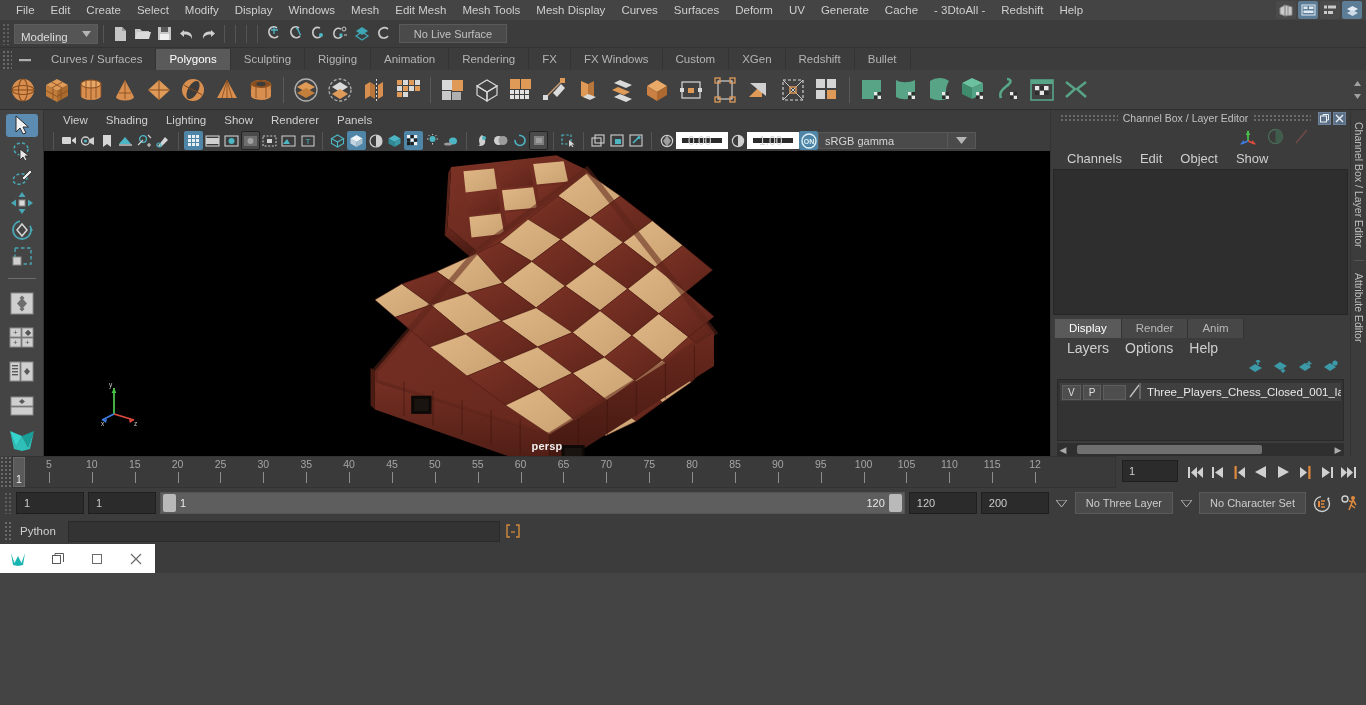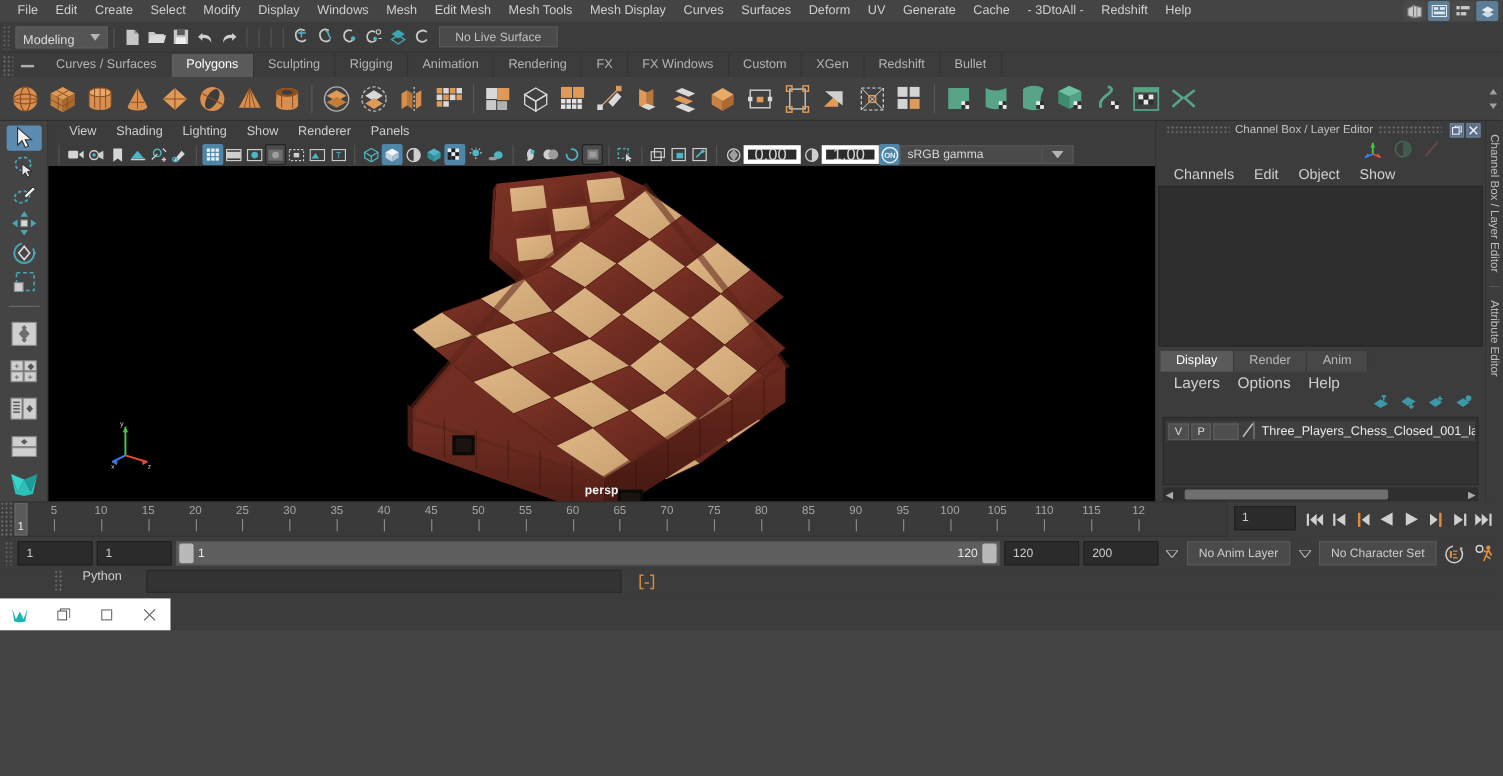--- a/index.html
+++ b/index.html
@@ -52,21 +52,21 @@
   .qlayout{ width:34px; display:flex; flex-direction:column; align-items:center; gap:2px;}
 
   
   .viewcol{ flex:1 1 auto; display:flex; flex-direction:column; min-width:0; background:#3c3c3c;}
   .panelmenu{ height:20px; display:flex; align-items:center; padding-left:10px; flex:0 0 20px;}
   .panelmenu .pm{ padding:0 9px; font-size:11.5px; color:#cfcfcf;}
   .panelicons{ height:21px; background:#3c3c3c; display:flex; align-items:center; padding-left:4px; flex:0 0 21px;}
   .pi{ width:19px; height:19px; display:flex; align-items:center; justify-content:center; border-radius:2px; flex:0 0 19px;}
   .pi.on{ background:#4f86a8; }
   .pi.framed{ border:1px solid #222; background:#4a4a4a;}
-  .numfield{ width:52px; height:17px; background:#2b2b2b; border:4px solid #ffffff; color:#d5d5d5; font-size:15px; display:flex; align-items:center; padding-left:6px; flex:0 0 52px;}
+  .numfield{ width:52px; height:17px; background:#2b2b2b; border:6px solid #ffffff; color:#d5d5d5; font-size:12px; display:flex; align-items:center; padding-left:6px; flex:0 0 52px;}
   .gammafield{ width:130px; height:17px; background:#4a4a4a; border:1px solid #585858; color:#d5d5d5; font-size:11px; display:flex; align-items:center; padding-left:6px;}
   .gammaarrow{ width:28px; height:17px; background:#4a4a4a; border:1px solid #585858; border-left:none; display:flex; align-items:center; justify-content:center;}
   .viewport{ flex:1 1 auto; background:#000000; position:relative; overflow:hidden; min-height:0;}
   .persplabel{ position:absolute; bottom:4px; left:50%; transform:translateX(-50%); font-size:11px; color:#f0f0f0; font-weight:bold; letter-spacing:.2px;}
   .axisgizmo{ position:absolute; left:56px; bottom:30px; width:40px; height:46px;}
 
   
   .rightpanel{ width:300px; background:#3c3c3c; display:flex; flex-direction:column; flex:0 0 300px; border-left:1px solid #333;}
   .rp-title{ height:16px; display:flex; align-items:center; font-size:10.5px; color:#c0c0c0; position:relative; padding:0 4px;}
   .dotted{ flex:1 1 auto; height:8px; background-image:radial-gradient(#6a6a6a 1px, transparent 1px); background-size:4px 4px; margin:0 5px;}
@@ -113,21 +113,21 @@
   .rangebar{ flex:1 1 auto; height:22px; background:#5e5e5e; border:1px solid #545454; position:relative; display:flex; align-items:center; min-width:0;}
   .rangebar .lh{ width:13px; height:18px; background:#b9b9b9; border-radius:2px; margin-left:2px;}
   .rangebar .rh{ width:13px; height:18px; background:#b9b9b9; border-radius:2px; margin-right:2px; margin-left:auto;}
   .rangebar .lv{ font-size:11px; color:#e8e8e8; margin-left:4px;}
   .rangebar .rv{ font-size:11px; color:#e8e8e8; margin-right:4px;}
   .ddarrow{ width:18px; height:22px; display:flex; align-items:center; justify-content:center; color:#bbb; font-size:9px;}
   .combo{ height:22px; background:#4a4a4a; border:1px solid #5a5a5a; color:#ccc; font-size:11px; display:flex; align-items:center; padding:0 10px;}
   .rbtn{ width:24px; height:24px; display:flex; align-items:center; justify-content:center;}
 
   
-  .cmdrow{ height:26px; background:#3c3c3c; display:flex; flex:0 0 26px; gap:12px; padding:0 4px;margin-left:45px;}
+  .cmdrow{ height:26px; background:#3c3c3c; display:flex; align-items:center; flex:0 0 26px; gap:2px; padding:0 4px;}
   .cmdgrip{ width:8px; height:20px; background-image:radial-gradient(#6a6a6a 1px, transparent 1px); background-size:4px 4px;}
   .cmdlabel{ width:52px; font-size:11.5px; color:#cfcfcf; padding-left:6px;}
   .cmdinput{ width:432px; height:21px; background:#333; border:1px solid #2a2a2a; flex:0 0 432px;}
   .cmdout{ flex:1 1 auto; height:21px; background:#333; border:1px solid #2a2a2a; display:flex; align-items:center; padding-left:8px; font-size:11px; color:#d8d8d8; min-width:0; overflow:hidden; white-space:nowrap;}
   .cmdicon{ width:22px; height:22px; display:flex; align-items:center; justify-content:center;}
 
   
   .taskbar{ height:29px; background:#3c3c3c; display:flex; align-items:stretch; flex:0 0 29px;}
   .tbwin{ width:155px; background:#fff; display:flex; align-items:center; justify-content:space-around; }
   .tbwin .tbi{ width:30px; height:29px; display:flex; align-items:center; justify-content:center; color:#444; font-size:13px;}
@@ -1287,21 +1287,21 @@
       <span class="rv" style="margin-left:auto;">120</span>
       <div class="rh" style="margin-left:0;"></div>
     </div>
     <div class="rfield">120</div>
     <div class="rfield">200</div>
     <div class="ddarrow">
       <svg width="11" height="7" viewBox="0 0 11 7">
           <path d="M0 0 H11 L5.5 7Z" fill="none" stroke="#b5b5b5"></path>
         </svg>
     </div>
-    <div class="combo">No Anim Layer</div>
+    <div class="combo">No Three Layer</div>
     <div class="ddarrow">
       <svg width="11" height="7" viewBox="0 0 11 7">
           <path d="M0 0 H11 L5.5 7Z" fill="none" stroke="#b5b5b5"></path>
         </svg>
     </div>
     <div class="combo">No Character Set</div>
     <div class="rbtn">
       <svg width="20" height="19" viewBox="0 0 20 19">
           <circle cx="10" cy="10" r="7.5" fill="none" stroke="#cfcfcf" stroke-width="1.4" stroke-dasharray="34 8"></circle>
           <path d="M16 3 L18 5 L15 6Z" fill="#cfcfcf"></path>

